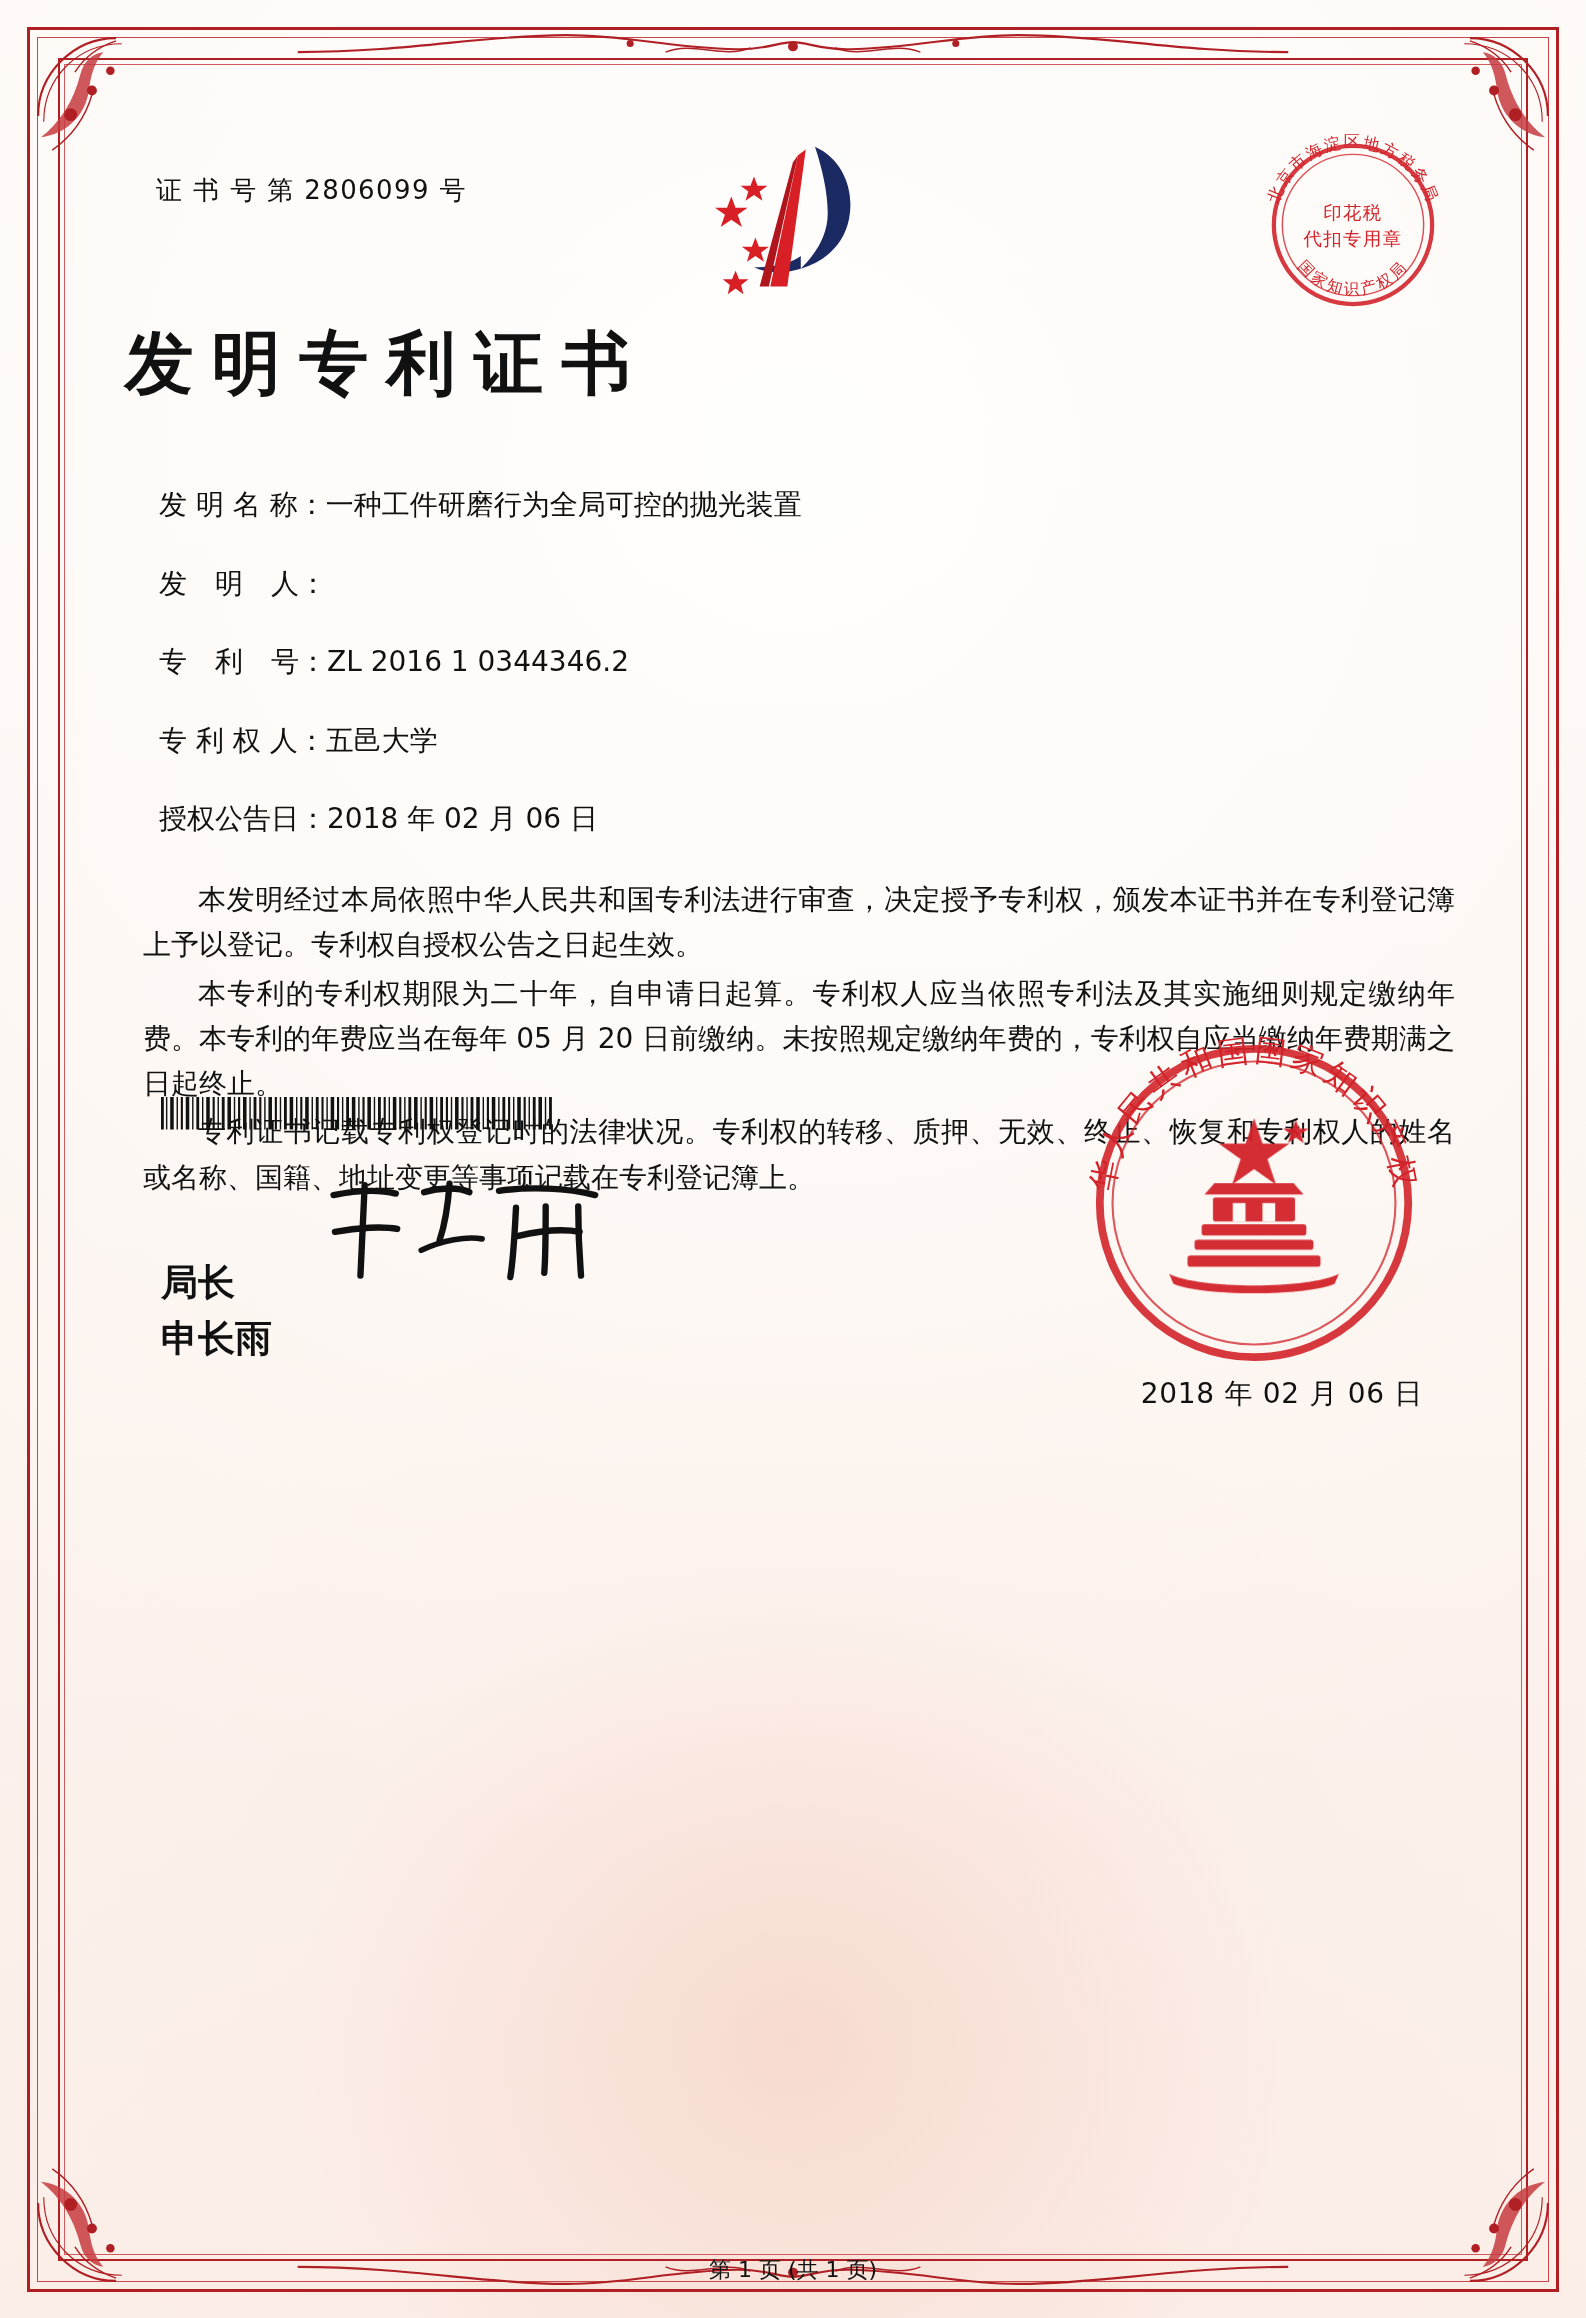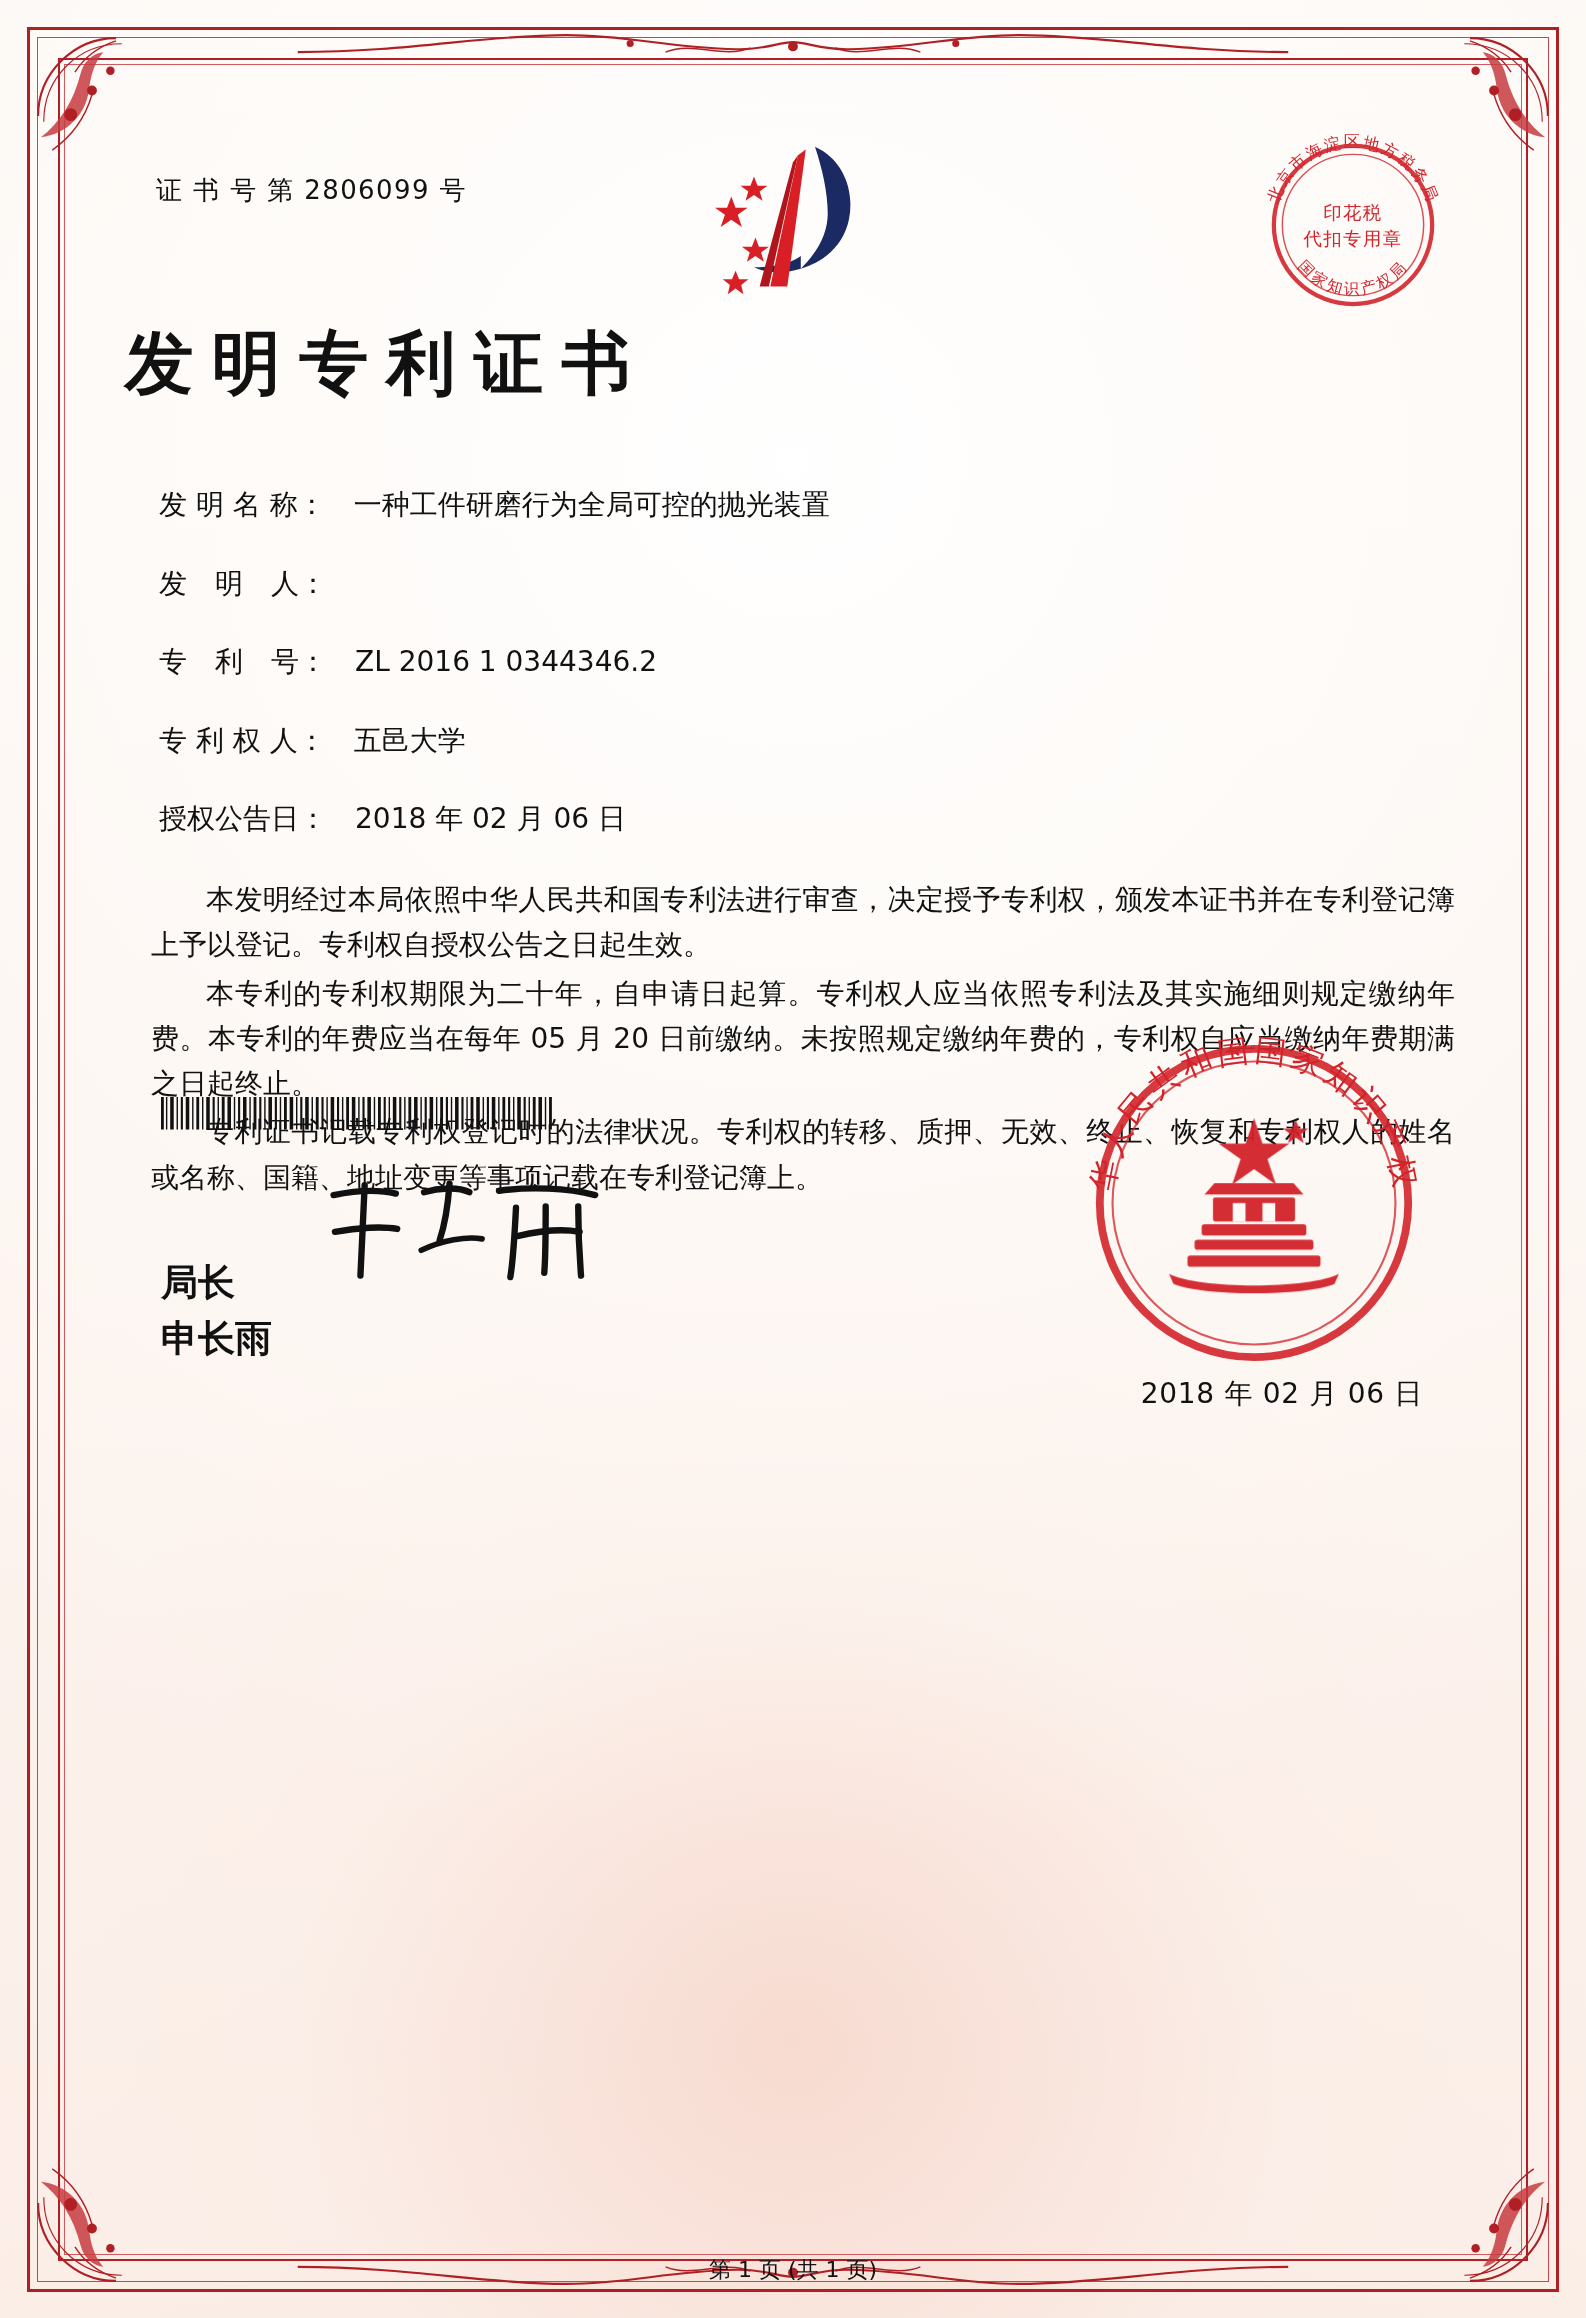--- a/index.html
+++ b/index.html
@@ -72,26 +72,25 @@
     letter-spacing:18.4px;
     color:#111;
     text-indent:18.4px;
   }
 
   .fields{position:absolute;left:53px;right:28px;top:382px;}
   .field{
     display:flex;align-items:flex-end;
     font-size:28px;color:#111;margin-bottom:45px;
     line-height:1.2;
-    gap:28px;
   }
   .f-label{white-space:pre;}
   .f-value{white-space:pre;}
 
-  .paras{position:absolute;left:45px;right:25px;top:771px;}
+  .paras{position:absolute;left:37px;right:25px;top:771px;}
   .para{
     font-size:28px;line-height:1.62;color:#111;
     text-indent:55px;margin-bottom:2.8px;
     text-align:justify;
   }
 
   
   .barcode{
     position:absolute;left:55px;top:991px;width:396px;height:33px;
   }

